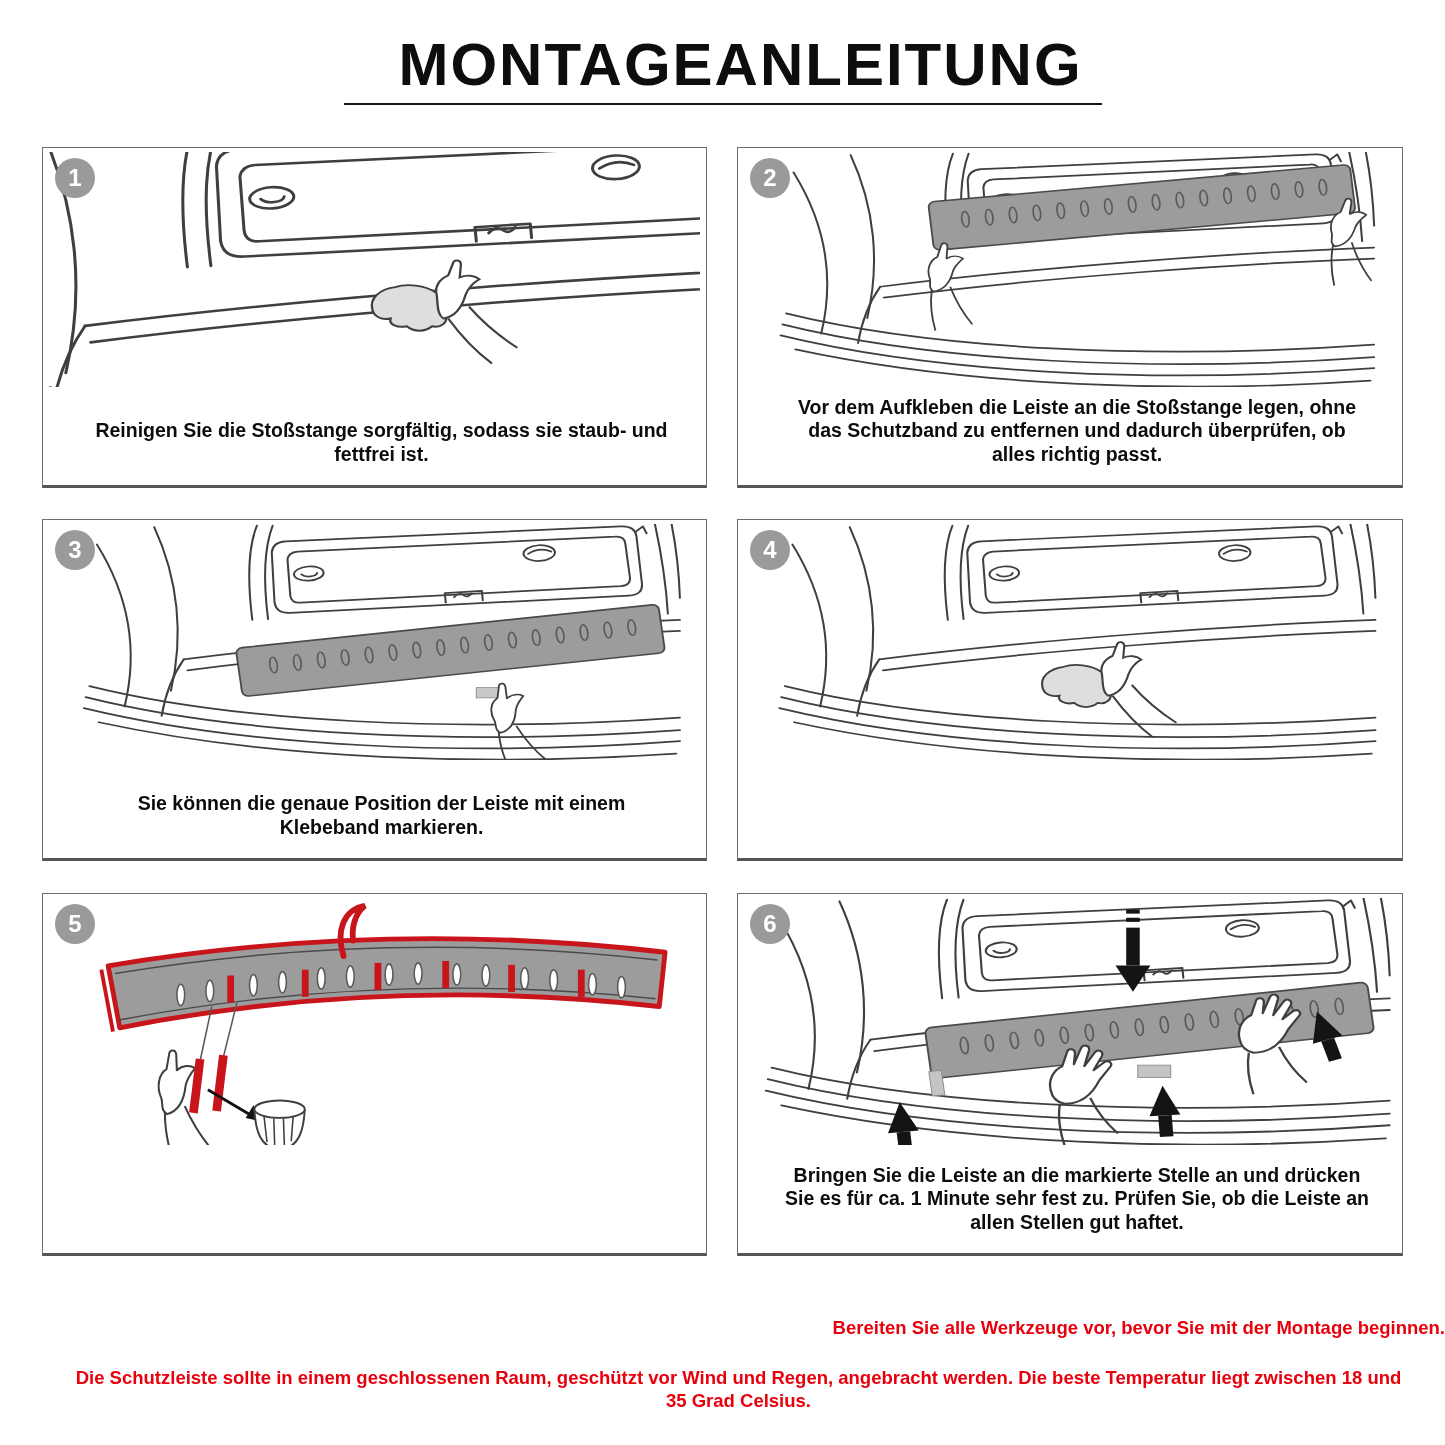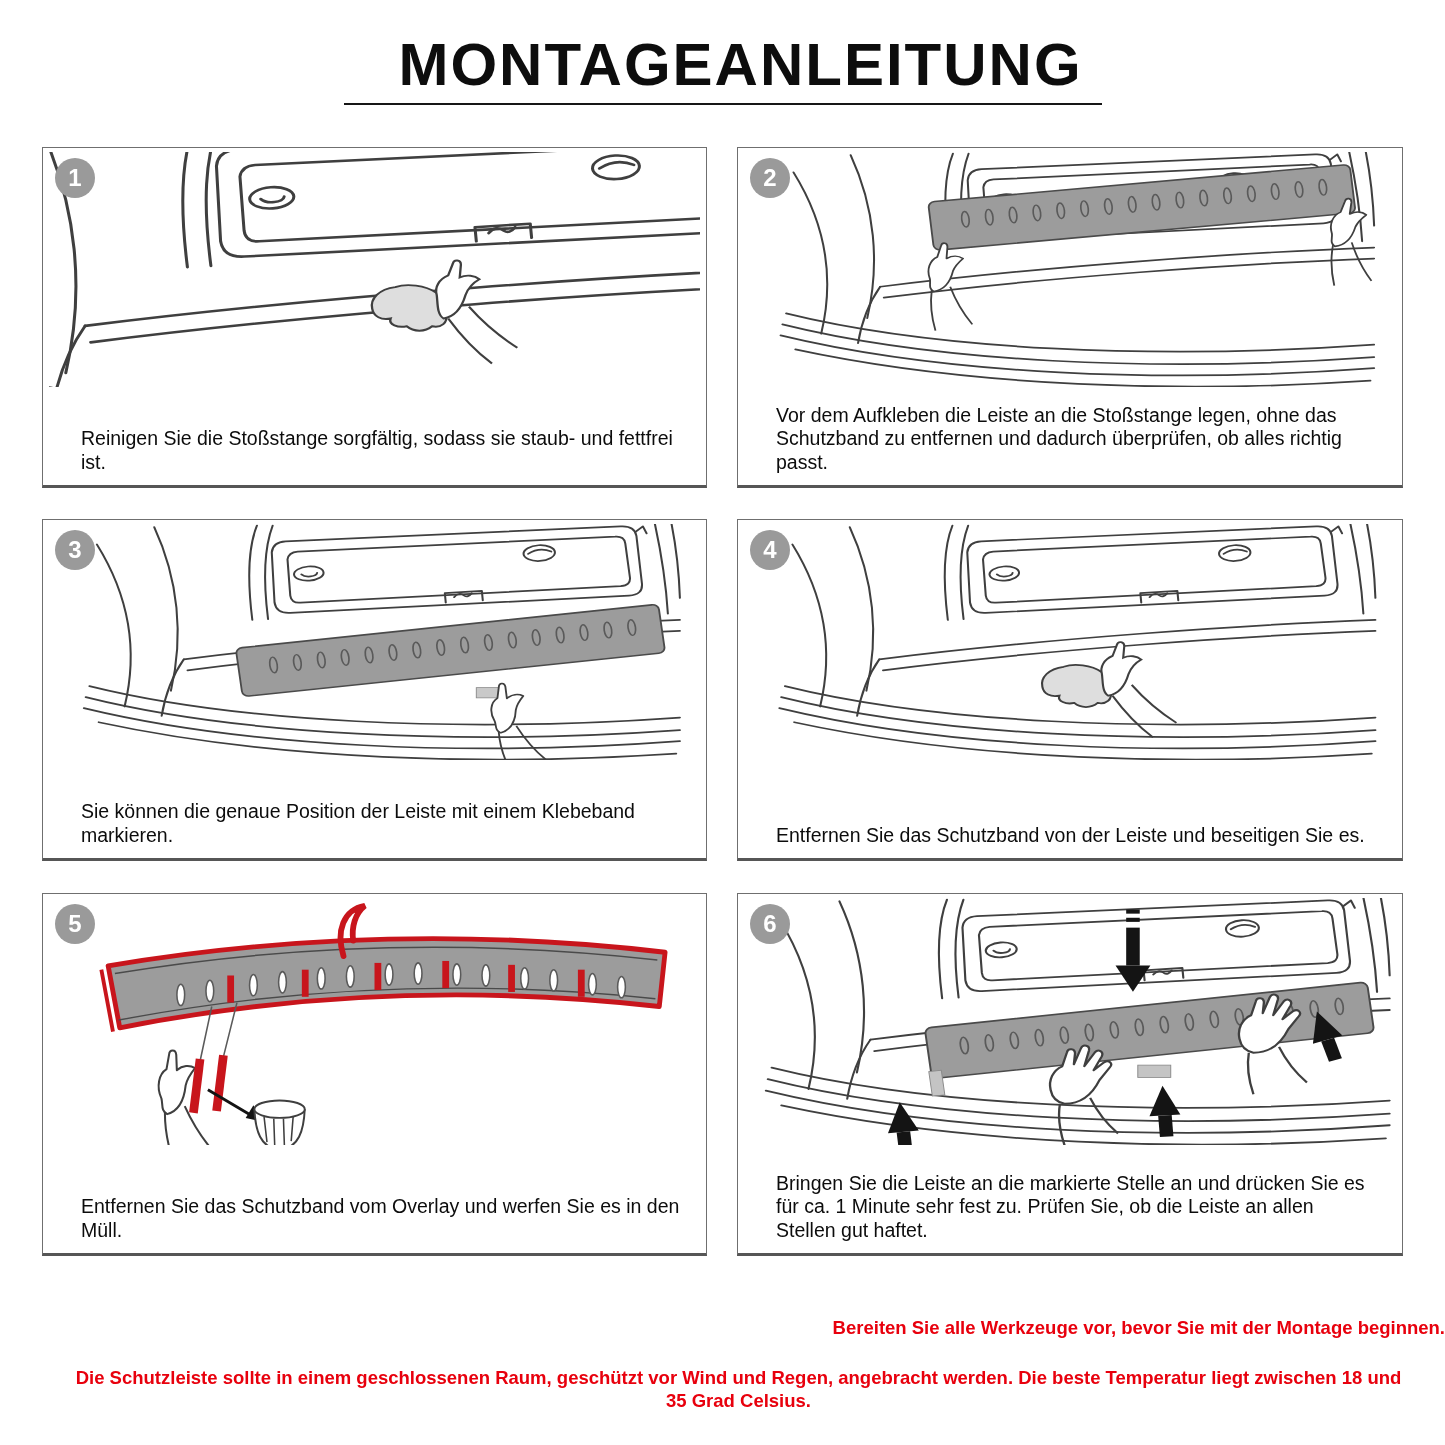--- a/index.html
+++ b/index.html
@@ -23,22 +23,22 @@
   .badge{
     position:absolute;top:10px;left:12px;width:40px;height:40px;border-radius:50%;
     background:#9a9a9a;color:#ffffff;font-weight:bold;font-size:24px;
     display:flex;align-items:center;justify-content:center;z-index:3;
   }
   .illus{
     position:absolute;top:4px;left:6px;width:calc(100% - 12px);height:calc(100% - 102px);
   }
   .panel-tall .illus{height:calc(100% - 112px);}
   .caption{
-    position:absolute;left:38px;right:24px;bottom:10px;margin:0;
-    font-size:19.5px;font-weight:normal;line-height:1.22;color:#0c0c0c;
+    position:absolute;left:38px;right:24px;bottom:10px;margin:8px;
+    font-size:19.5px;font-weight:bold;line-height:1.22;color:#0c0c0c;text-align:center;
   }
   
   .note1{
     position:absolute;top:1317px;left:0;width:100%;margin:0;text-align:right;
     color:#e8000d;font-weight:bold;font-size:18.5px;
   }
   .note2{
     position:absolute;top:1350px;left:56px;width:1333px;margin:16px;text-align:center;
     color:#e8000d;font-weight:bold;font-size:18.5px;line-height:1.25;
   }
@@ -186,21 +186,20 @@
 <section class="panel" style="left:737px;top:519px;width:666px;height:342px">
   <div class="badge">
       <span>4</span>
     </div>
   <svg class="illus" viewBox="0 0 660 255" preserveAspectRatio="xMidYMid meet">
     <g transform="scale(1,0.85)">
       <use href="#car-rear"></use>
       <use href="#hand-cloth" transform="translate(330,170) scale(1.15)"></use>
     </g>
   </svg>
-  <p class="caption">Entfernen Sie das Schutzband von der Leiste und beseitigen Sie es.</p>
 </section>
 
 <section class="panel panel-tall" style="left:42px;top:893px;width:665px;height:363px">
   <div class="badge">
       <span>5</span>
     </div>
   <svg class="illus" viewBox="0 0 660 255" preserveAspectRatio="xMidYMid meet">
     <g>
       <path d="M55,70 Q340,22 630,56 L624,112 Q340,80 67,134 Z" fill="#9c9c9c" stroke="#c8151c" stroke-width="5" stroke-linejoin="round"></path>
       <path d="M62,78 Q340,32 622,64" fill="none" stroke="#4a4a4a" stroke-width="1.5"></path>
@@ -235,21 +234,20 @@
     <g>
       <path d="M150,168 L162,112 M174,164 L188,108" stroke="#5a5a5a" stroke-width="1.6" fill="none"></path>
       <use href="#hand-grab" transform="translate(100,172) scale(1.05) rotate(-6)"></use>
       <rect x="142" y="166" width="9" height="56" fill="#c8151c" transform="rotate(7 146 194)"></rect>
       <rect x="166" y="162" width="9" height="58" fill="#c8151c" transform="rotate(7 170 191)"></rect>
       <path d="M158,198 L202,224" stroke="#141414" stroke-width="3" fill="none"></path>
       <polygon points="214,231 197,227 205,214" fill="#141414"></polygon>
       <use href="#trash-bin" transform="translate(232,218)"></use>
     </g>
   </svg>
-  <p class="caption">Entfernen Sie das Schutzband vom Overlay und werfen Sie es in den Müll.</p>
 </section>
 
 <section class="panel panel-tall" style="left:737px;top:893px;width:666px;height:363px">
   <div class="badge">
       <span>6</span>
     </div>
   <svg class="illus" viewBox="0 0 660 255" preserveAspectRatio="xMidYMid meet">
     <g transform="scale(1,0.85)">
       <use href="#car-rear"></use>
       <use href="#protect-strip" transform="translate(180,158) rotate(-7)"></use>

